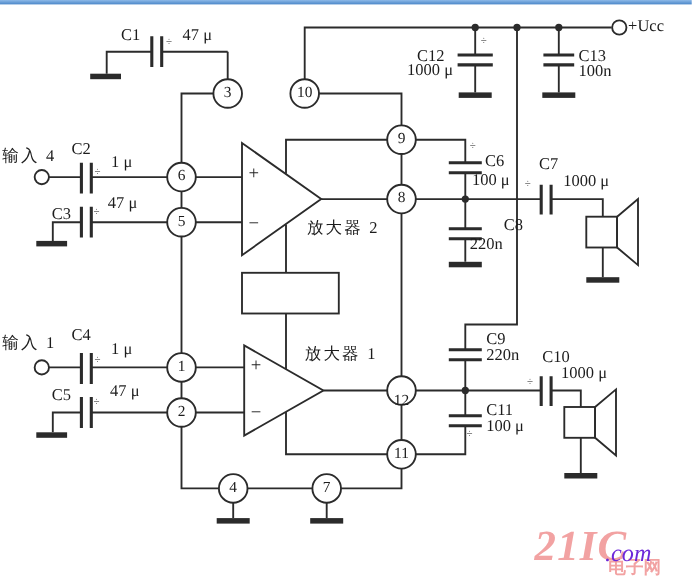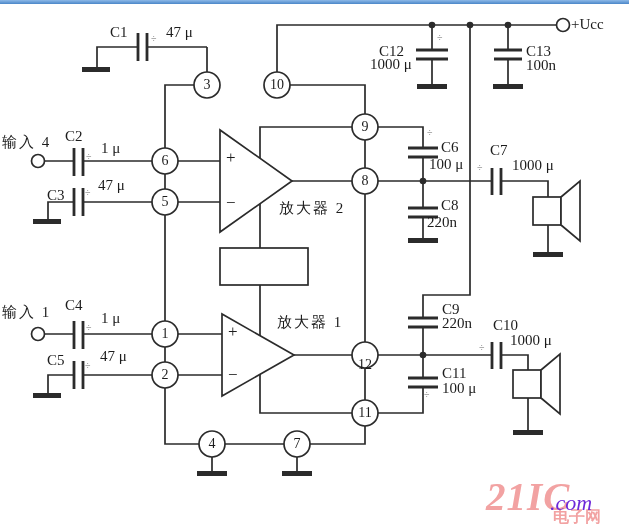--- a/index.html
+++ b/index.html
@@ -164,21 +164,21 @@
   <span class="lbl" style="left:47px;top:188px">C3</span>
   <span class="lbl" style="left:98px;top:178px">47 μ</span>
   <span class="lbl" style="left:65px;top:298px">C4</span>
   <span class="lbl" style="left:101px;top:311px">1 μ</span>
   <span class="lbl" style="left:47px;top:353px">C5</span>
   <span class="lbl" style="left:100px;top:349px">47 μ</span>
   <span class="lbl" style="left:441px;top:140px">C6</span>
   <span class="lbl" style="left:429px;top:157px">100 μ</span>
   <span class="lbl" style="left:490px;top:143px">C7</span>
   <span class="lbl" style="left:512px;top:158px">1000 μ</span>
-  <span class="lbl" style="left:441px;top:198px">C8</span>
+  <span class="lbl" style="left:458px;top:198px">C8</span>
   <span class="lbl" style="left:427px;top:215px">220n</span>
   <span class="lbl" style="left:442px;top:302px">C9</span>
   <span class="lbl" style="left:442px;top:316px">220n</span>
   <span class="lbl" style="left:493px;top:318px">C10</span>
   <span class="lbl" style="left:510px;top:333px">1000 μ</span>
   <span class="lbl" style="left:442px;top:366px">C11</span>
   <span class="lbl" style="left:442px;top:381px">100 μ</span>
   <span class="lbl" style="left:379px;top:44px">C12</span>
   <span class="lbl" style="left:370px;top:57px">1000 μ</span>
   <span class="lbl" style="left:526px;top:44px">C13</span>

